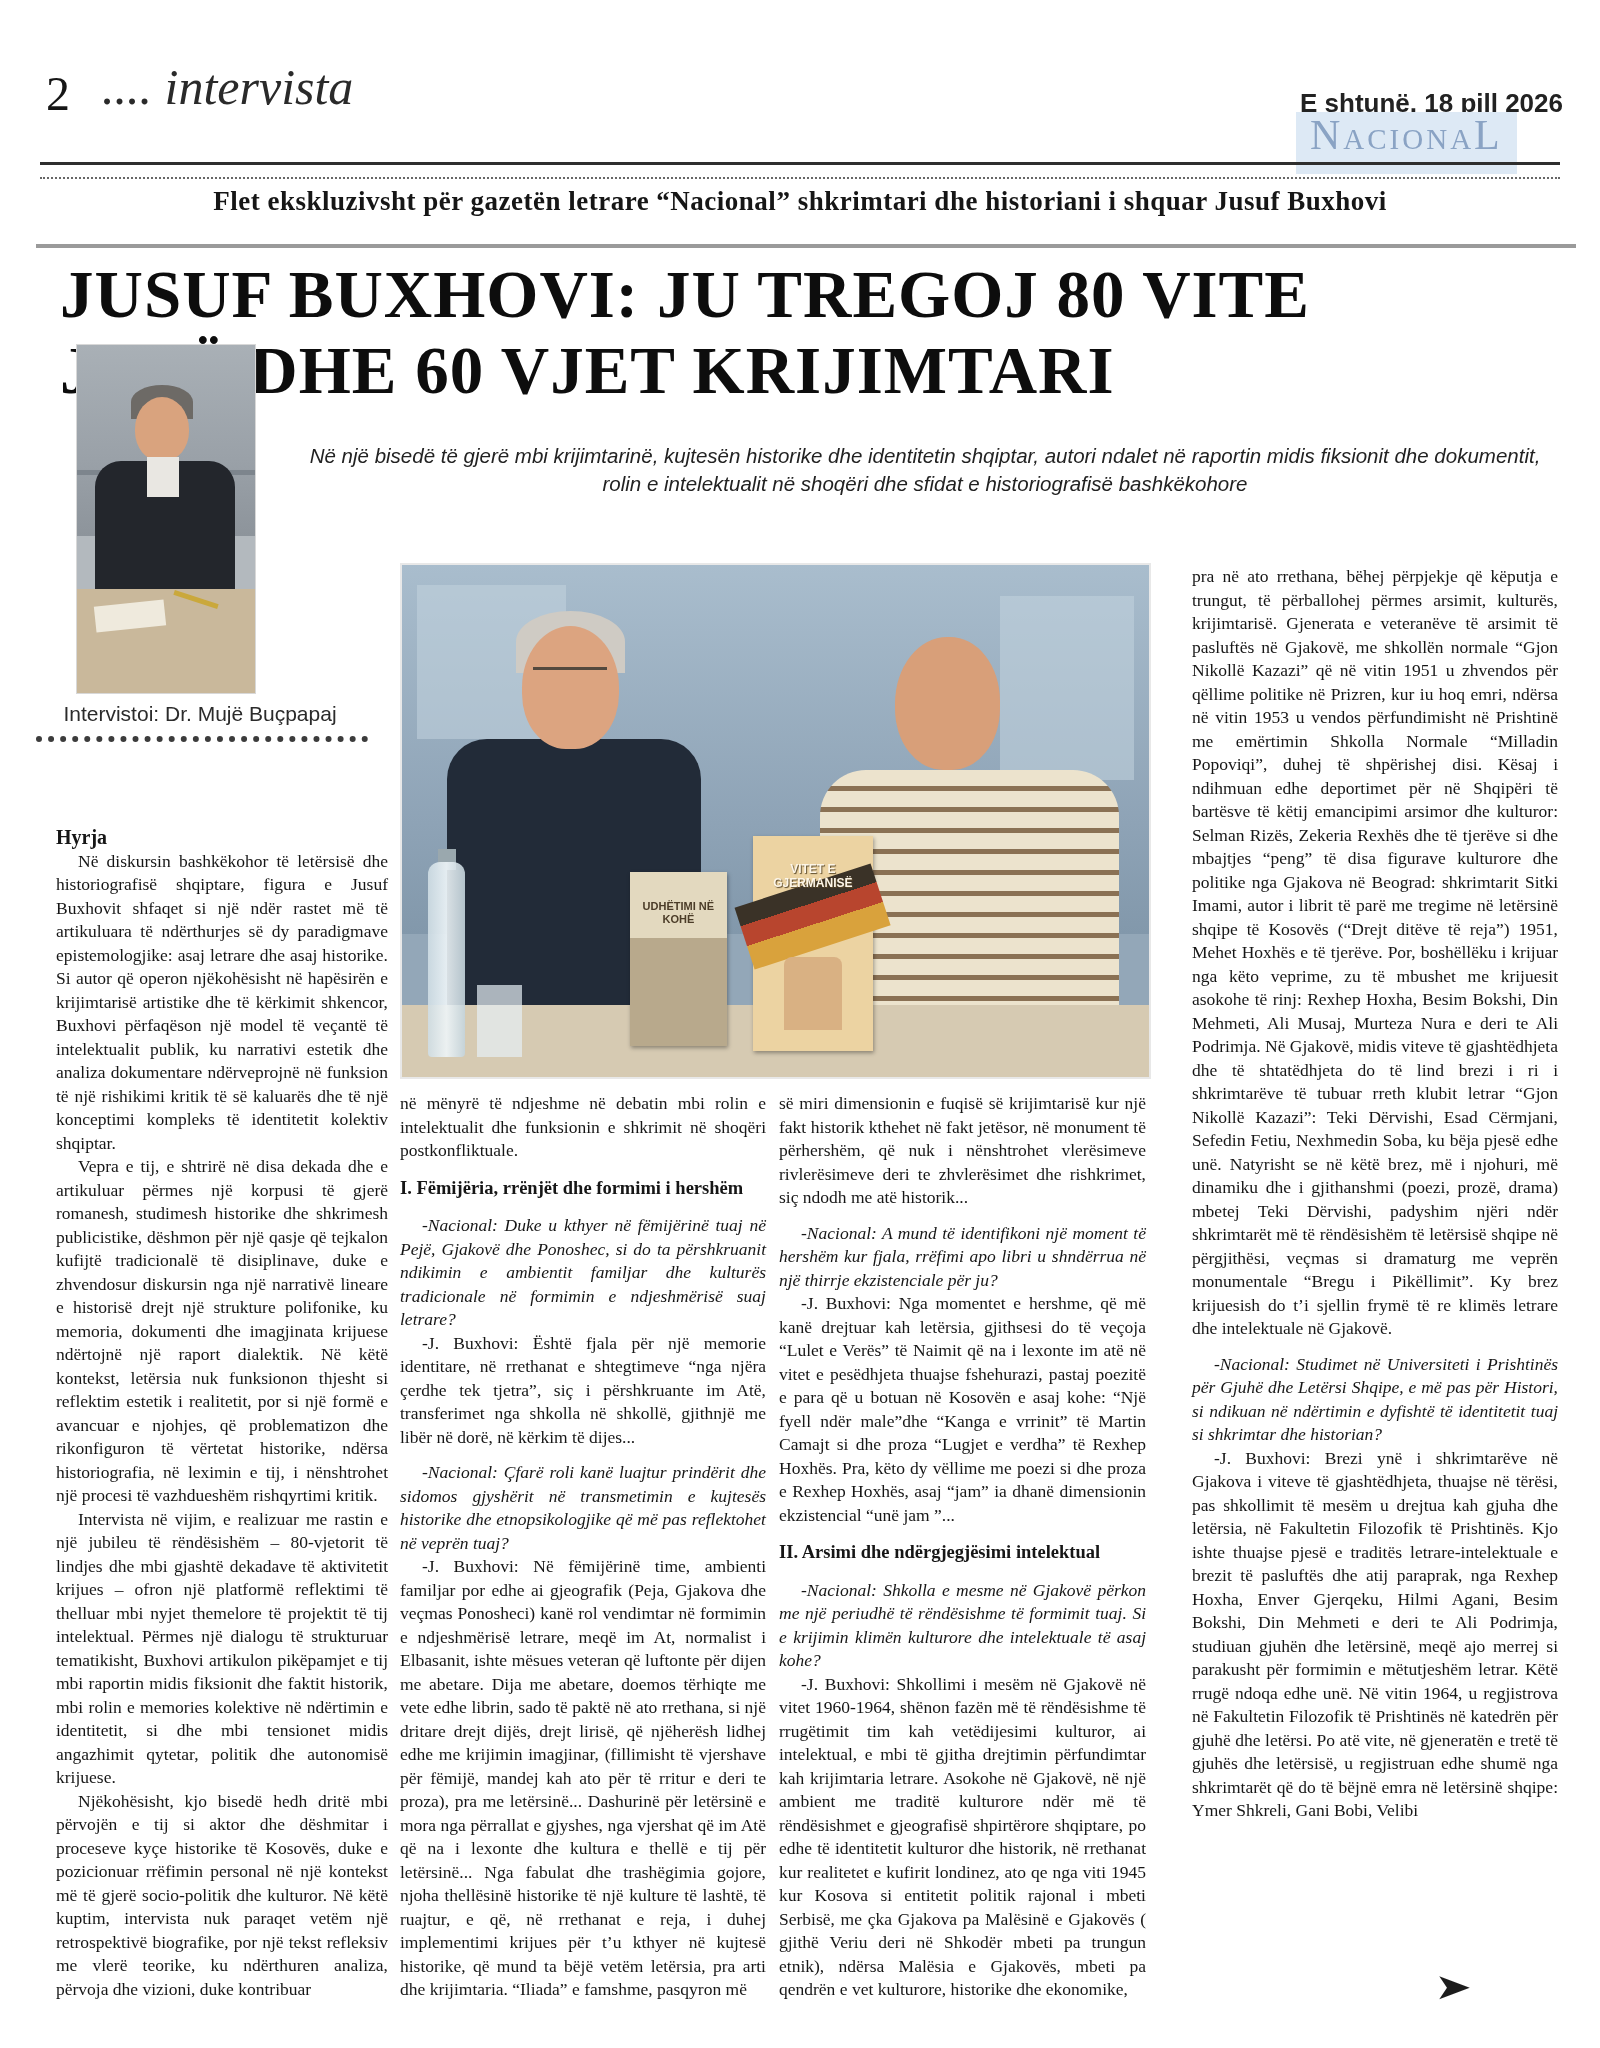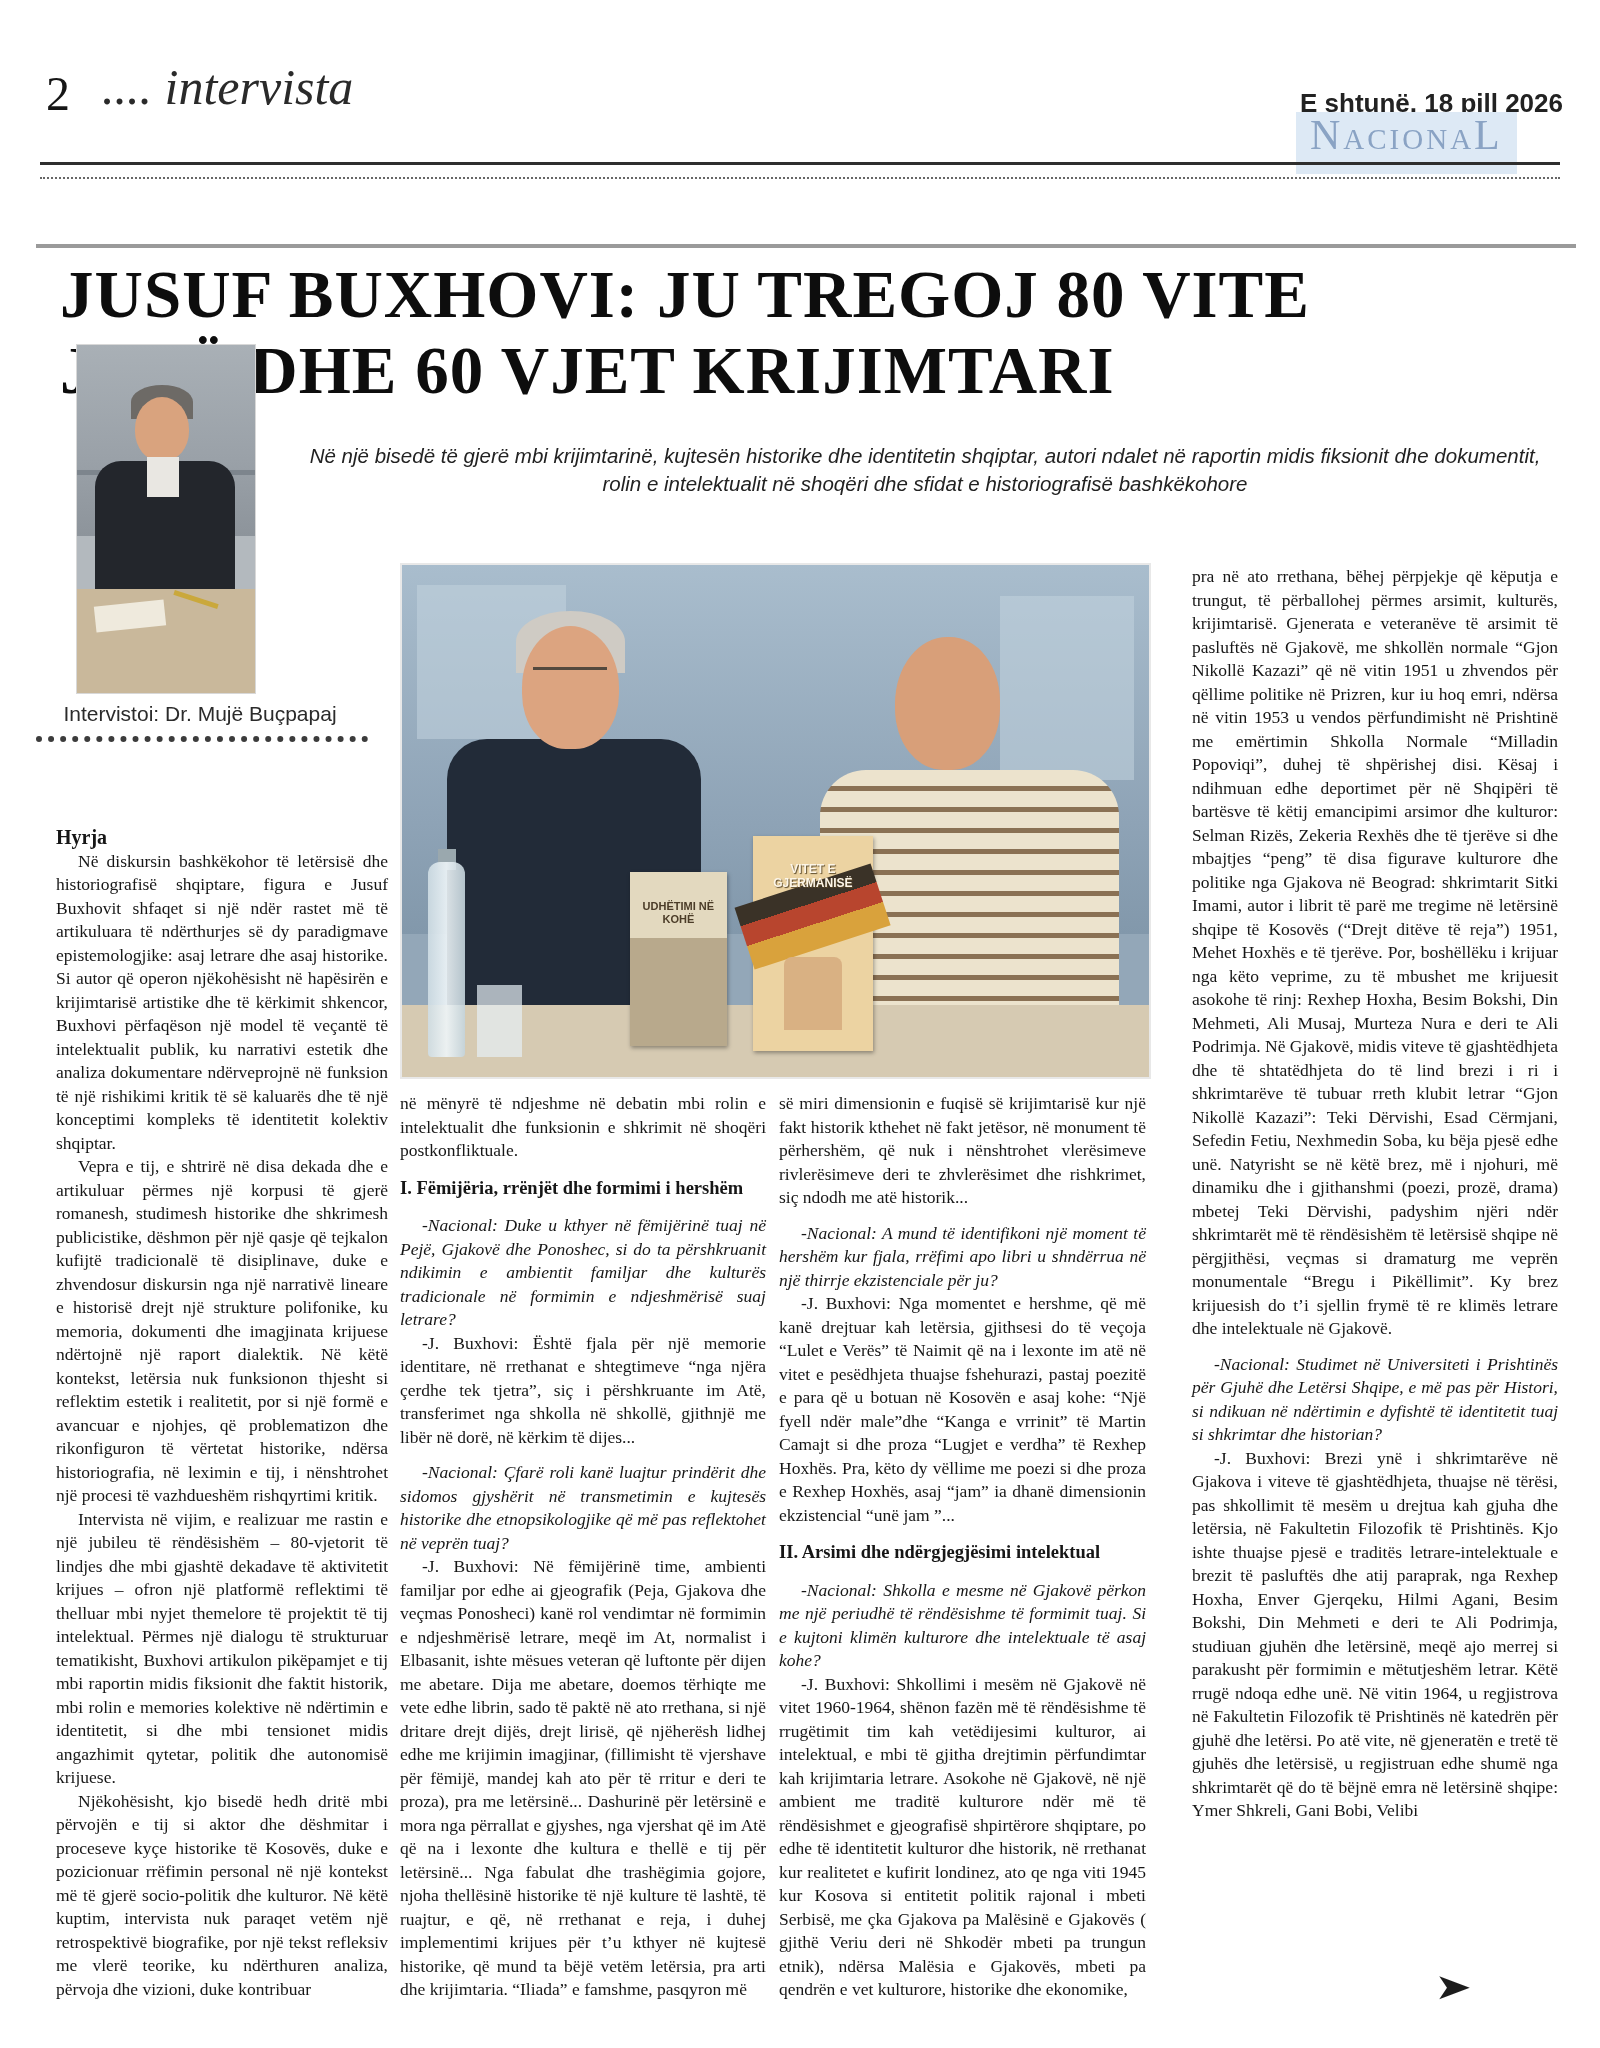--- a/index.html
+++ b/index.html
@@ -96,20 +96,21 @@
 <body>
 
 <div class="page">
 
   <div class="abs page-num">2</div>
   <div class="abs section-name">.... intervista</div>
   <div class="abs issue-date">E shtunë, 18 pill 2026</div>
   <div class="abs brand">NacionaL</div>
   <div class="abs rule-dark"></div>
   <div class="abs rule-dotted-top"></div>
+  <div class="abs kicker">Flet ekskluzivsht  për gazetën letrare  “Nacional” shkrimtari dhe historiani i shquar  Jusuf Buxhovi</div>
   <div class="abs rule-gray"></div>
 
   <div class="abs headline">
     <div>JUSUF BUXHOVI: JU TREGOJ 80 VITE</div>
     <div>JETË DHE 60 VJET KRIJIMTARI</div>
   </div>
 
   <div class="abs lead">
     <p>Në një bisedë të gjerë mbi krijimtarinë, kujtesën historike dhe identitetin shqiptar, autori ndalet në raportin midis fiksionit dhe dokumentit, rolin e intelektualit në shoqëri dhe sfidat e historiografisë bashkëkohore</p>
   </div>
@@ -170,21 +171,21 @@
     <p class="q">-Nacional:  Çfarë roli kanë luajtur prindërit dhe sidomos gjyshërit në transmetimin e kujtesës historike dhe etnopsikologjike që më pas reflektohet në veprën tuaj?</p>
     <p>-J. Buxhovi: Në fëmijërinë time, ambienti familjar por edhe ai gjeografik (Peja, Gjakova dhe veçmas Ponosheci) kanë rol vendimtar në formimin e ndjeshmërisë letrare, meqë im At, normalist i Elbasanit,  ishte mësues veteran që luftonte për dijen me abetare. Dija me abetare, doemos tërhiqte me vete edhe librin, sado të paktë në ato rrethana, si një dritare drejt dijës, drejt  lirisë, që njëherësh lidhej edhe me krijimin imagjinar, (fillimisht të vjershave për fëmijë, mandej kah ato për të rritur e deri te proza), pra me letërsinë... Dashurinë për letërsinë e mora nga përrallat e gjyshes, nga vjershat që im Atë që na i lexonte dhe kultura e thellë e tij për letërsinë... Nga fabulat dhe trashëgimia gojore, njoha thellësinë historike të një kulture të lashtë, të ruajtur, e që, në rrethanat e reja, i duhej implementimi krijues për t’u kthyer në kujtesë historike, që mund ta bëjë vetëm letërsia, pra arti dhe krijimtaria. “Iliada” e famshme, pasqyron më</p>
   </div>
 
   <div class="abs col col-3">
     <p class="noind">së miri dimensionin e fuqisë së krijimtarisë kur një fakt historik kthehet në fakt jetësor, në monument të përhershëm, që nuk i nënshtrohet vlerësimeve rivlerësimeve deri te zhvlerësimet dhe rishkrimet, siç ndodh me atë historik...</p>
     <div class="gap"></div>
     <p class="q">-Nacional: A mund të identifikoni një moment të hershëm kur fjala, rrëfimi apo libri u shndërrua në një thirrje ekzistenciale për ju?</p>
     <p>-J. Buxhovi: Nga momentet e hershme, që  më kanë drejtuar kah letërsia, gjithsesi do të veçoja “Lulet e Verës” të Naimit që na i lexonte im atë në vitet e pesëdhjeta thuajse fshehurazi, pastaj poezitë e para që u botuan në Kosovën e asaj kohe: “Një fyell ndër male”dhe “Kanga e vrrinit” të Martin Camajt si dhe proza “Lugjet e verdha” të Rexhep Hoxhës. Pra, këto dy vëllime me poezi si dhe proza e Rexhep Hoxhës, asaj “jam” ia dhanë dimensionin ekzistencial “unë jam ”...</p>
     <p class="sec-h">II. Arsimi dhe ndërgjegjësimi intelektual</p>
-    <p class="q">-Nacional:  Shkolla e mesme në Gjakovë përkon me një periudhë të rëndësishme të formimit tuaj. Si e kujtoni klimën kulturore dhe intelektuale të asaj kohe?</p>
+    <p class="q">-Nacional:  Shkolla e mesme në Gjakovë përkon me një periudhë të rëndësishme të formimit tuaj. Si e krijimin klimën kulturore dhe intelektuale të asaj kohe?</p>
     <p>-J. Buxhovi: Shkollimi i mesëm në Gjakovë në vitet 1960-1964, shënon fazën më të rëndësishme të rrugëtimit tim kah vetëdijesimi kulturor, ai intelektual, e mbi të gjitha drejtimin përfundimtar kah krijimtaria letrare. Asokohe në Gjakovë, në një ambient me traditë kulturore ndër më të rëndësishmet e gjeografisë shpirtërore  shqiptare, po edhe të identitetit kulturor dhe historik, në rrethanat kur realitetet e kufirit londinez, ato qe nga viti 1945 kur Kosova si  entitetit politik  rajonal i mbeti   Serbisë, me çka Gjakova pa Malësinë e Gjakovës ( gjithë Veriu deri në Shkodër mbeti pa trungun etnik), ndërsa Malësia e Gjakovës, mbeti pa qendrën e vet kulturore, historike dhe ekonomike,</p>
   </div>
 
   <div class="abs col col-4">
     <p class="noind">pra në ato rrethana, bëhej përpjekje që këputja e trungut, të përballohej përmes arsimit,  kulturës,  krijimtarisë. Gjenerata e veteranëve të arsimit të pasluftës në Gjakovë, me shkollën normale “Gjon Nikollë Kazazi” që në vitin 1951 u zhvendos për qëllime politike në Prizren, kur iu hoq emri, ndërsa në vitin 1953 u vendos përfundimisht në Prishtinë me emërtimin Shkolla Normale “Milladin Popoviqi”,  duhej të shpërishej disi. Kësaj i ndihmuan edhe deportimet për në Shqipëri të bartësve të këtij emancipimi arsimor dhe kulturor: Selman Rizës, Zekeria Rexhës dhe të tjerëve si dhe  mbajtjes “peng” të disa figurave kulturore dhe politike nga Gjakova në Beograd: shkrimtarit Sitki Imami, autor i librit të parë me tregime në letërsinë shqipe të Kosovës (“Drejt ditëve të reja”) 1951, Mehet Hoxhës e të tjerëve. Por, boshëllëku i krijuar nga këto veprime, zu të mbushet me krijuesit asokohe të rinj: Rexhep Hoxha, Besim Bokshi, Din Mehmeti, Ali Musaj, Murteza Nura e deri te Ali Podrimja. Në Gjakovë, midis  viteve të gjashtëdhjeta dhe të shtatëdhjeta do të lind brezi i ri i shkrimtarëve të tubuar rreth klubit letrar “Gjon Nikollë Kazazi”: Teki Dërvishi, Esad Cërmjani, Sefedin Fetiu, Nexhmedin Soba, ku bëja pjesë edhe unë. Natyrisht se në këtë brez, më i njohuri, më dinamiku dhe i gjithanshmi (poezi, prozë, drama) mbetej Teki Dërvishi, padyshim njëri ndër shkrimtarët më të rëndësishëm të letërsisë shqipe në përgjithësi, veçmas si dramaturg me veprën monumentale “Bregu i Pikëllimit”.  Ky brez krijuesish do t’i sjellin frymë të re klimës letrare dhe intelektuale në Gjakovë.</p>
     <div class="gap"></div>
     <p class="q">-Nacional:  Studimet në Universiteti i Prishtinës për Gjuhë dhe Letërsi Shqipe, e më pas për Histori, si ndikuan në ndërtimin e dyfishtë të identitetit tuaj si shkrimtar dhe historian?</p>
     <p>-J. Buxhovi: Brezi ynë i shkrimtarëve në Gjakova i viteve të gjashtëdhjeta, thuajse në tërësi, pas shkollimit të mesëm u drejtua kah gjuha dhe letërsia, në  Fakultetin Filozofik të Prishtinës. Kjo ishte thuajse pjesë e traditës letrare-intelektuale e brezit të pasluftës dhe atij paraprak, nga Rexhep Hoxha, Enver Gjerqeku,  Hilmi Agani, Besim Bokshi, Din Mehmeti e deri te Ali Podrimja, studiuan gjuhën dhe letërsinë, meqë ajo merrej si parakusht për formimin e mëtutjeshëm letrar. Këtë rrugë ndoqa edhe unë. Në vitin 1964, u regjistrova në Fakultetin Filozofik të Prishtinës në katedrën për gjuhë dhe letërsi. Po atë vite, në gjeneratën e tretë të gjuhës dhe letërsisë, u regjistruan edhe shumë nga shkrimtarët që do të bëjnë emra në letërsinë shqipe: Ymer Shkreli, Gani Bobi, Velibi</p>
   </div>
 

